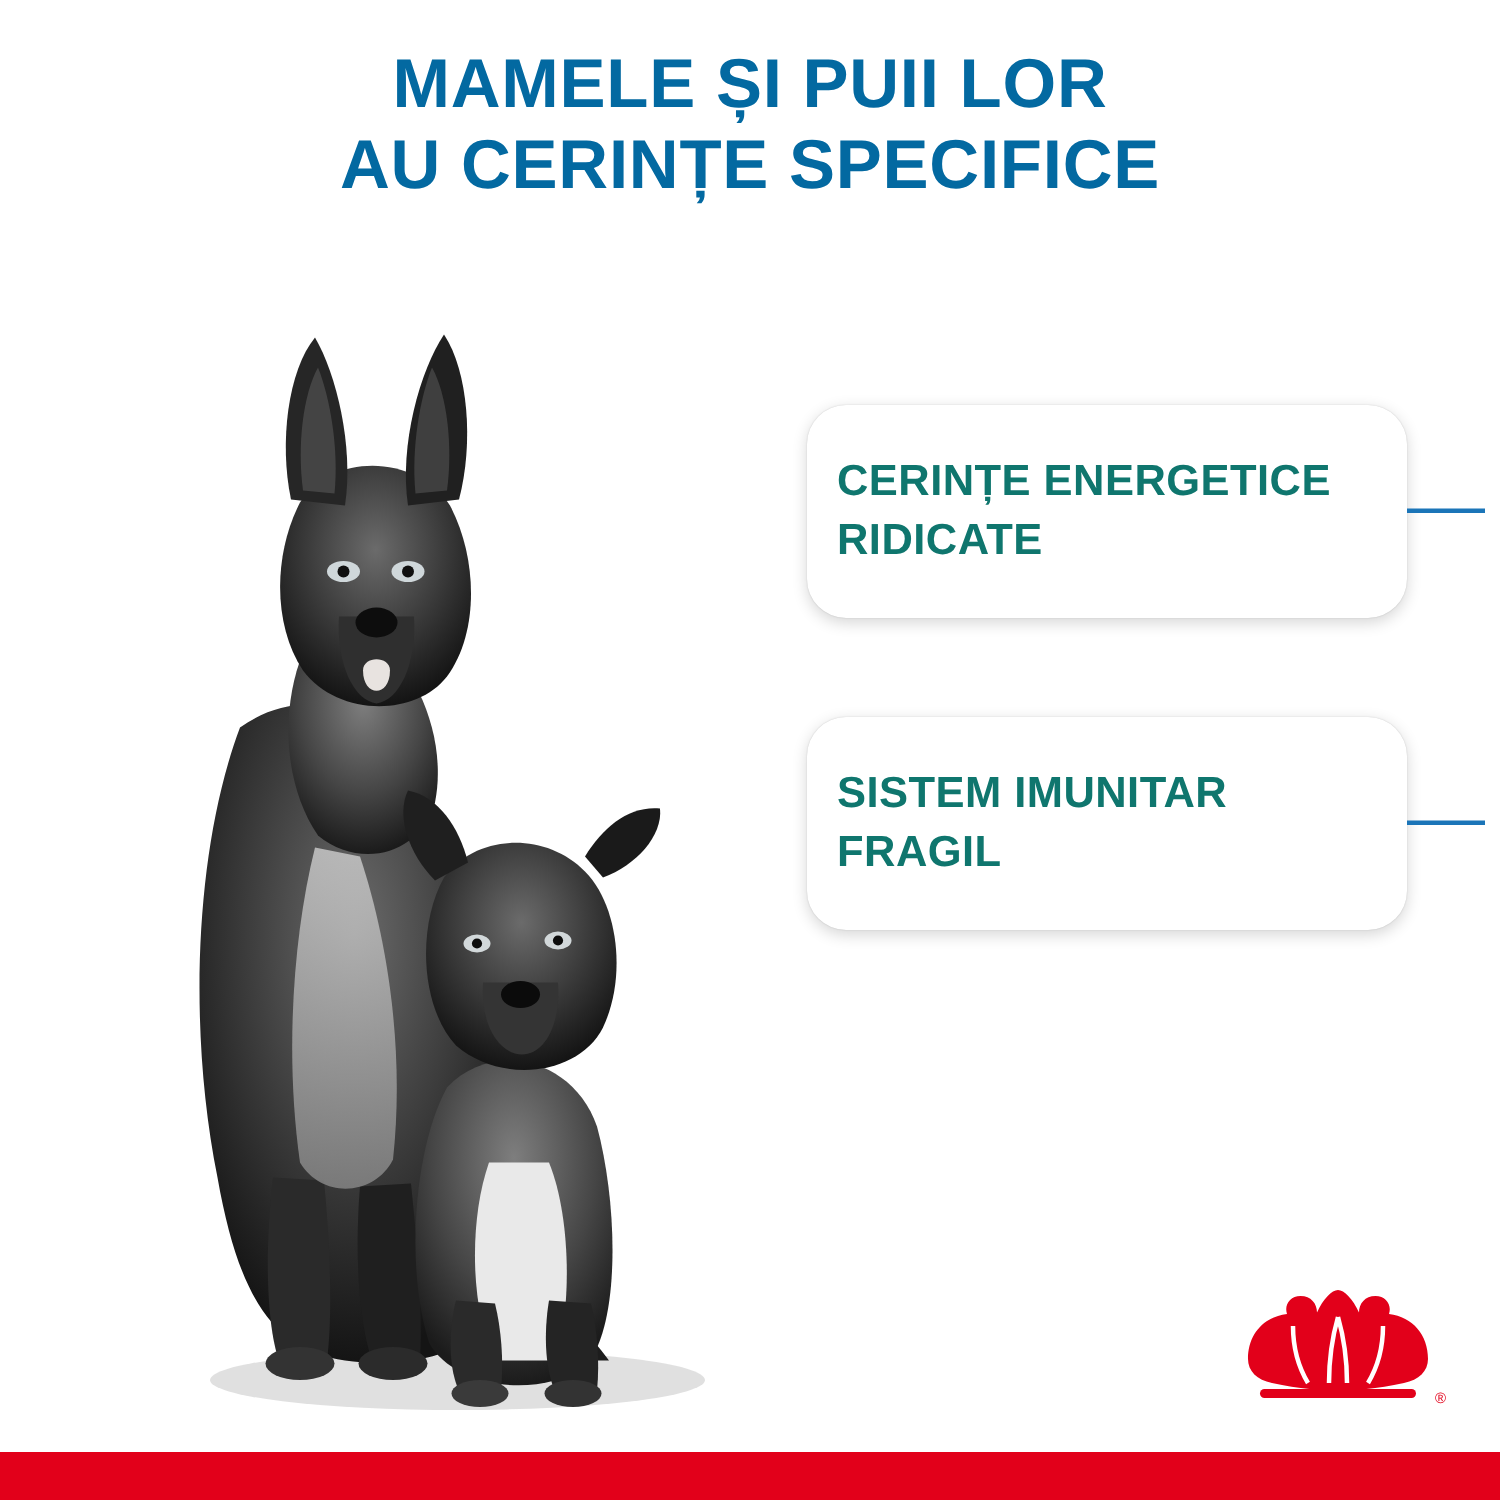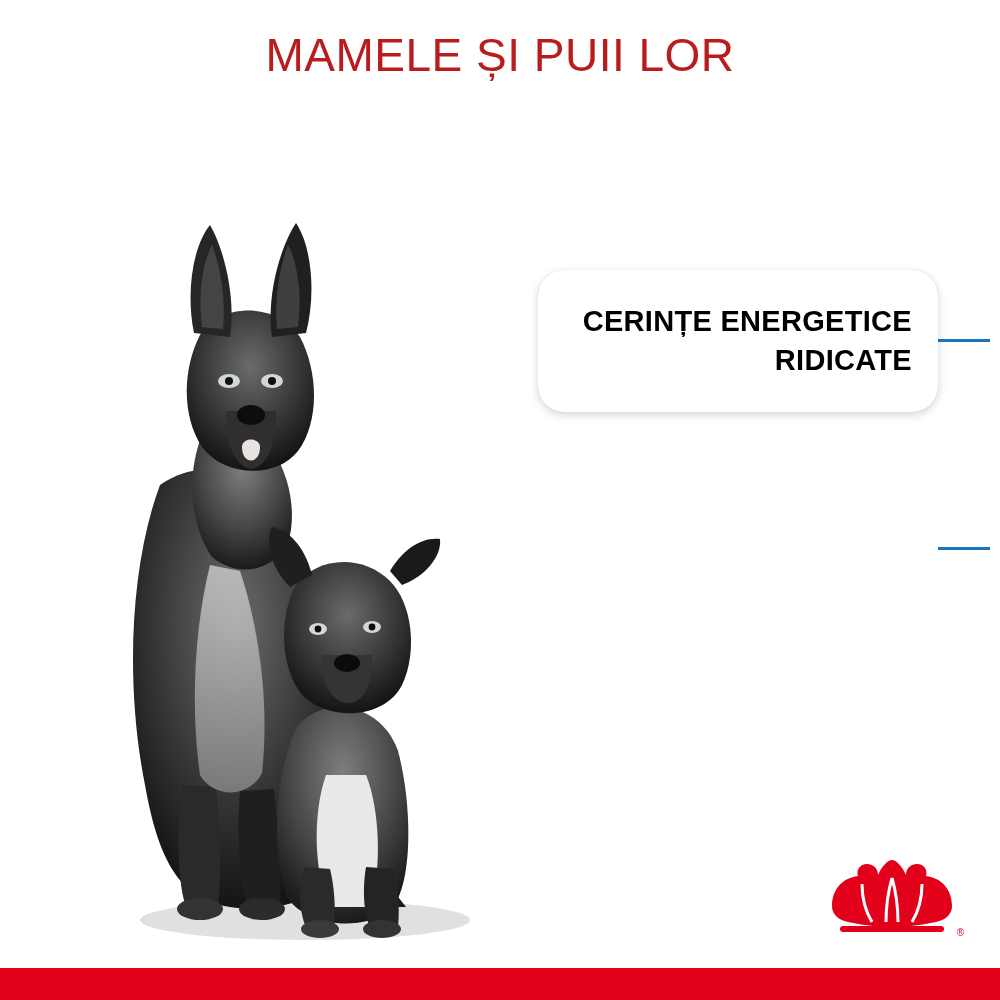--- a/index.html
+++ b/index.html
@@ -21,22 +21,22 @@
     background: #ffffff;
   }
 
   
   .headline {
     position: absolute;
     top: 28px;
     left: 0;
     width: 1000px;
     text-align: center;
-    color: #b91c1c;
-    font-weight: normal;
+    color: #0369a1;
+    font-weight: bold;
     font-size: 46px;
     line-height: 1.18;
     letter-spacing: 0.5px;
     text-transform: uppercase;
   }
   .headline .line2 { display: block; }
 
   
   .artwork {
     position: absolute;
@@ -70,25 +70,25 @@
     border-radius: 26px;
     background: #ffffff;
     box-shadow: 0 3px 10px rgba(0,0,0,0.16), 0 0 1px rgba(0,0,0,0.18);
     display: flex;
     align-items: center;
     justify-content: flex-end;
     box-sizing: border-box;
     padding: 0 26px 0 20px;
   }
   .callout-text {
-    color: #000000;
+    color: #0f766e;
     font-size: 29px;
     font-weight: bold;
     line-height: 1.35;
-    text-align: right;
+    text-align: left;
     text-transform: uppercase;
     letter-spacing: 0.3px;
   }
   .callout-connector {
     position: absolute;
     right: 0;
     top: 69px;
     width: 52px;
     height: 3px;
     background: #1b75b8;
@@ -121,20 +121,21 @@
     background: #e2001a;
   }
 </style>
 </head>
 <body>
 
 <div class="poster">
 
   <div class="headline">
     <span>MAMELE ȘI PUII LOR</span>
+    <span class="line2">AU CERINȚE SPECIFICE</span>
   </div>
 
   <div class="artwork">
     <svg width="420" height="770" viewBox="0 0 420 770" xmlns="http://www.w3.org/2000/svg" role="img" aria-label="dogs">
       <defs>
         <radialGradient id="furA" cx="50%" cy="35%" r="65%">
           <stop offset="0%" stop-color="#6b6b6b"></stop>
           <stop offset="55%" stop-color="#3b3b3b"></stop>
           <stop offset="100%" stop-color="#141414"></stop>
         </radialGradient>
@@ -215,20 +216,23 @@
   <div class="callouts">
 
     <div class="callout">
       <div class="callout-bubble">
         <div class="callout-text">CERINȚE ENERGETICE RIDICATE</div>
       </div>
       <div class="callout-connector"></div>
     </div>
 
     <div class="callout">
+      <div class="callout-bubble">
+        <div class="callout-text">SISTEM IMUNITAR FRAGIL</div>
+      </div>
       <div class="callout-connector"></div>
     </div>
 
 
   </div>
 
   <div class="brand">
     <svg width="140" height="90" viewBox="0 0 140 90" xmlns="http://www.w3.org/2000/svg" role="img" aria-label="crown">
       <g fill="#e2001a">
 

